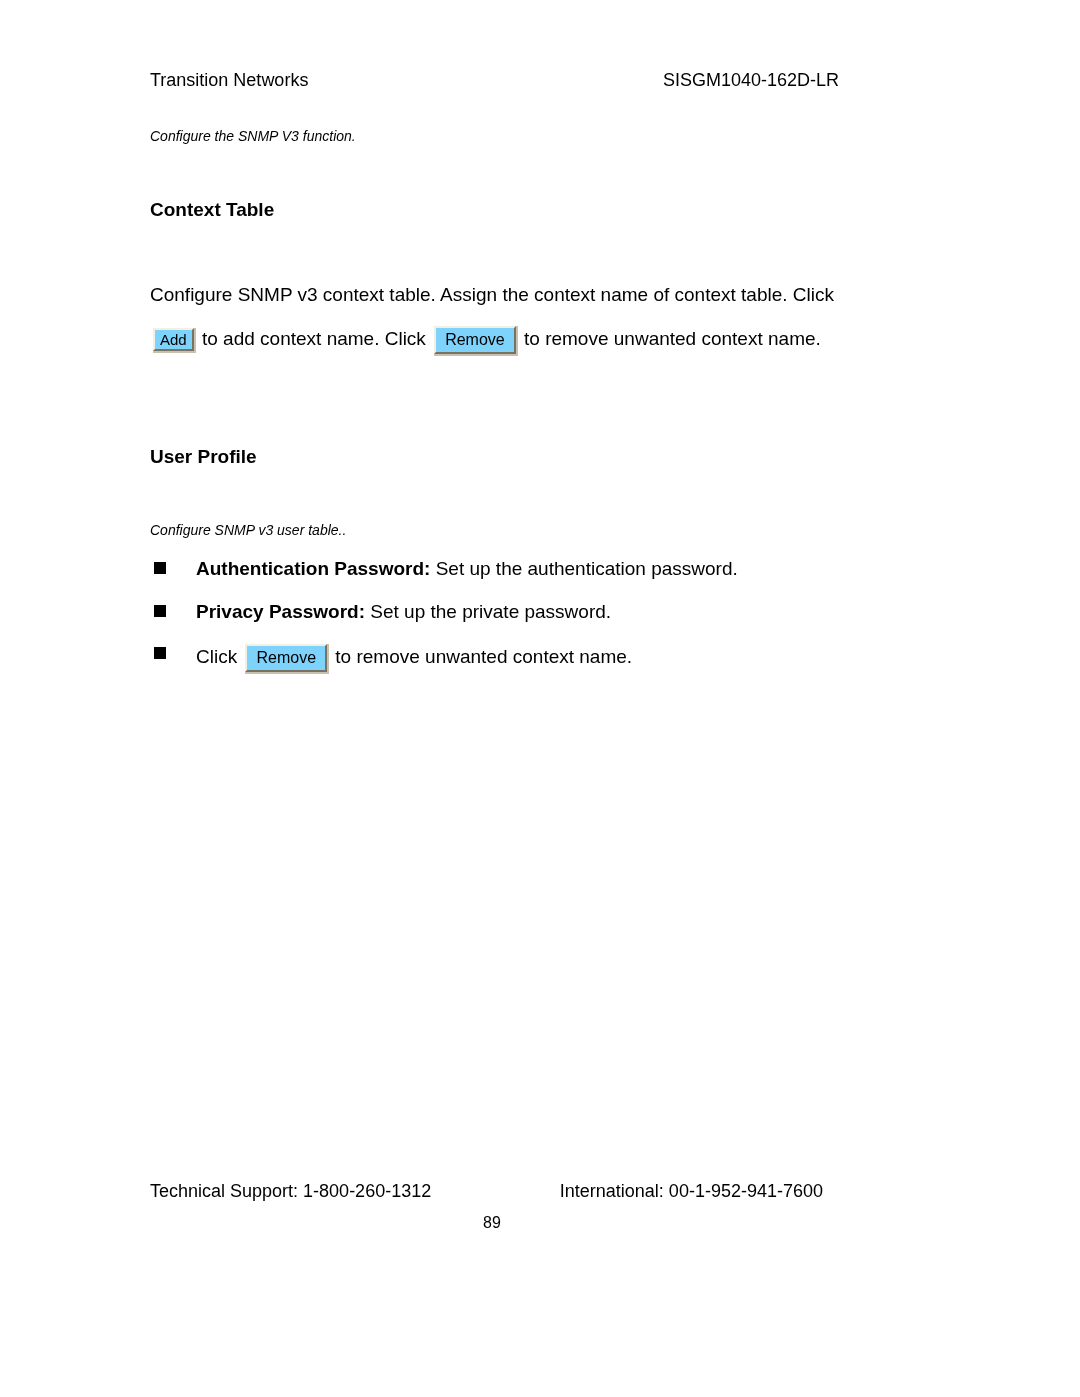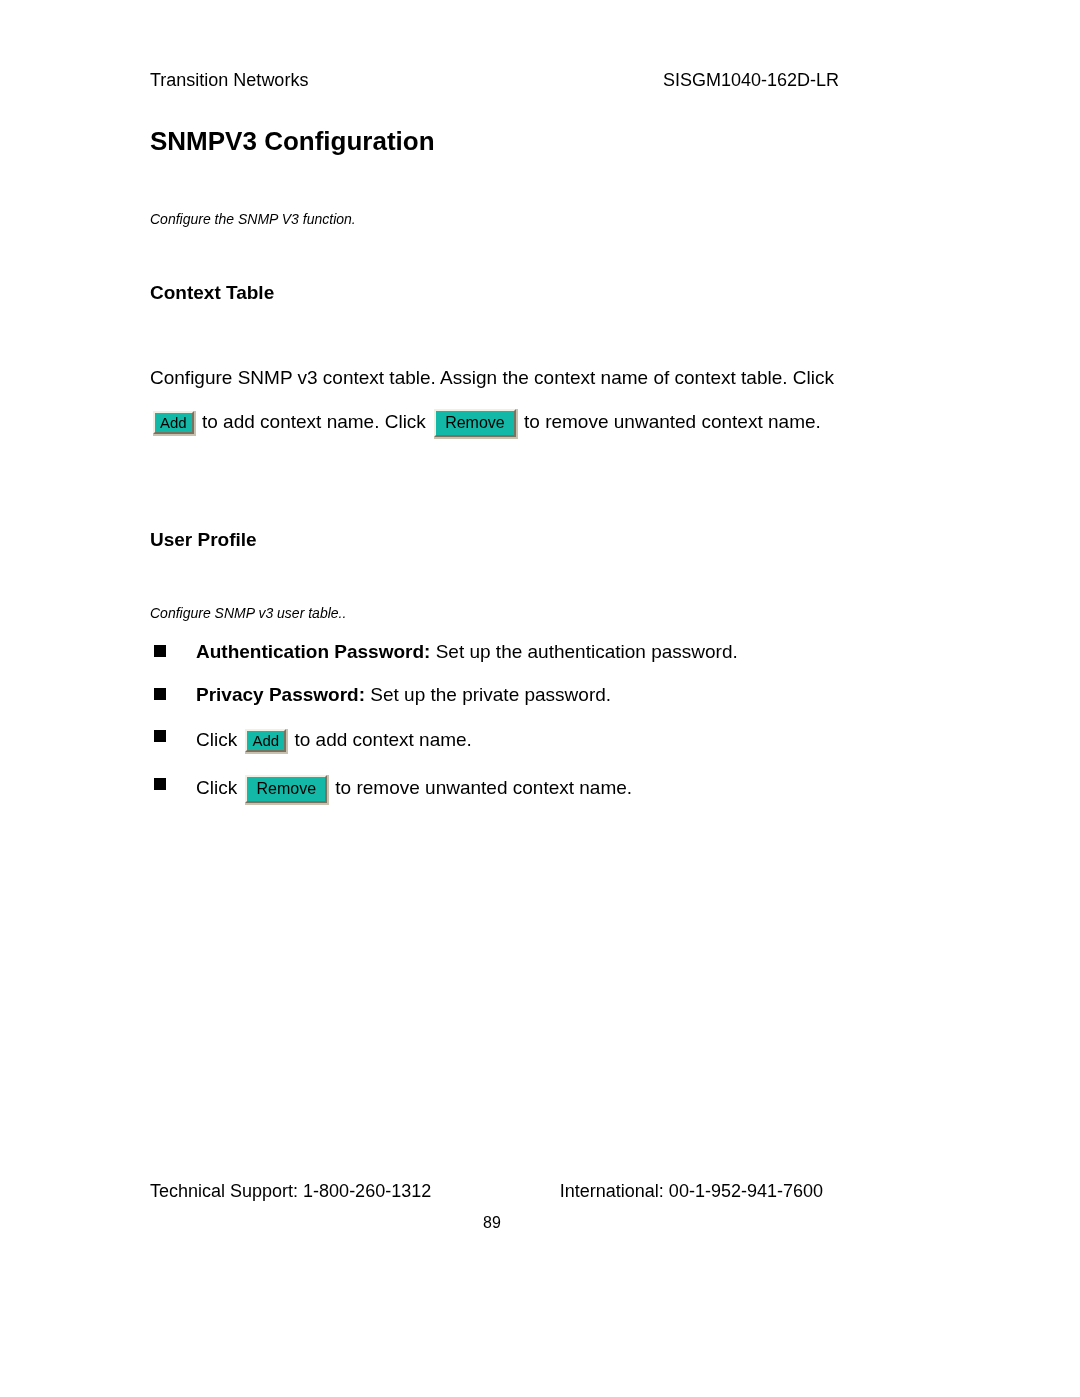--- a/index.html
+++ b/index.html
@@ -40,21 +40,21 @@
     font-weight: bold;
     margin-bottom: 52px;
   }
   .flow-para {
     font-size: 19px;
     line-height: 44px;
     margin-bottom: 85px;
   }
   .btn {
     display: inline-block;
-    background: #14b8a6;
+    background: #7dd3fc;
     border-top: 2px solid #f4efe3;
     border-left: 2px solid #f4efe3;
     border-right: 2px solid #7a7260;
     border-bottom: 2px solid #7a7260;
     box-shadow: 1px 1px 0 1px #c9c1af;
     font-size: 16px;
     padding: 2px 7px;
     line-height: normal;
     vertical-align: middle;
     margin: 0 3px;
@@ -108,21 +108,20 @@
 </head>
 <body>
 
 <div class="page">
 
   <div class="header-row">
     <span>Transition Networks</span>
     <span>SISGM1040-162D-LR</span>
   </div>
 
-  <div class="title">SNMPV3 Configuration</div>
 
   <div class="para">Configure the SNMP V3 function.</div>
 
   <div class="subhead">Context Table</div>
 
   <div class="flow-para">
     <span>Configure SNMP v3 context table. Assign the context name of context table. Click</span>
     <span class="btn small">Add</span>
     <span>to add context name. Click</span>
     <span class="btn wide">Remove</span>
@@ -134,23 +133,20 @@
   <div class="para" style="margin-bottom:14px;">Configure SNMP v3 user table..</div>
 
   <ul class="sqlist">
     <li>
       <span class="bold">Authentication Password:</span><span> Set up the authentication password.</span>
     </li>
     <li>
       <span class="bold">Privacy Password:</span><span> Set up the private password.</span>
     </li>
     <li class="withbtn">
-      <span>Click </span><span class="btn small">Add</span><span> to add context name.</span>
-    </li>
-    <li class="withbtn">
       <span>Click </span><span class="btn wide">Remove</span><span> to remove unwanted context name.</span>
     </li>
   </ul>
 
   <div class="footer">
     <div class="footer-row">
       <span>Technical Support: 1-800-260-1312</span>
       <span>International: 00-1-952-941-7600</span>
     </div>
   </div>

